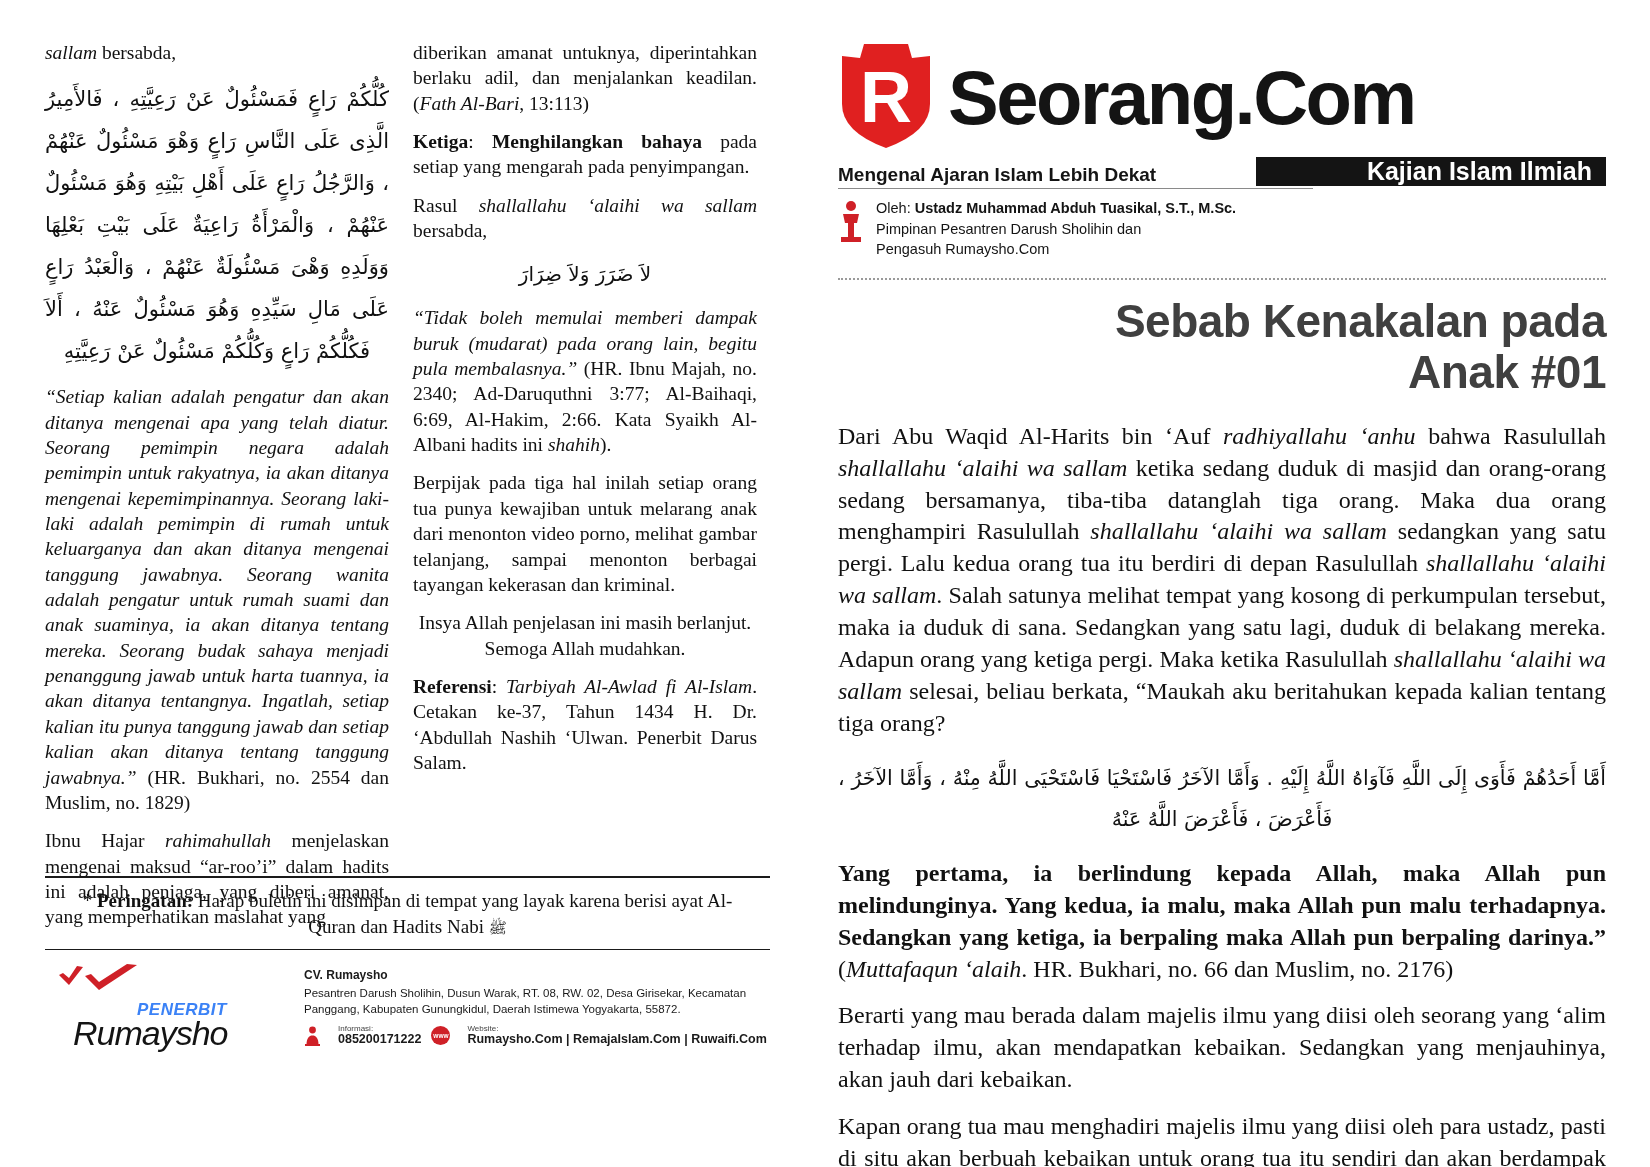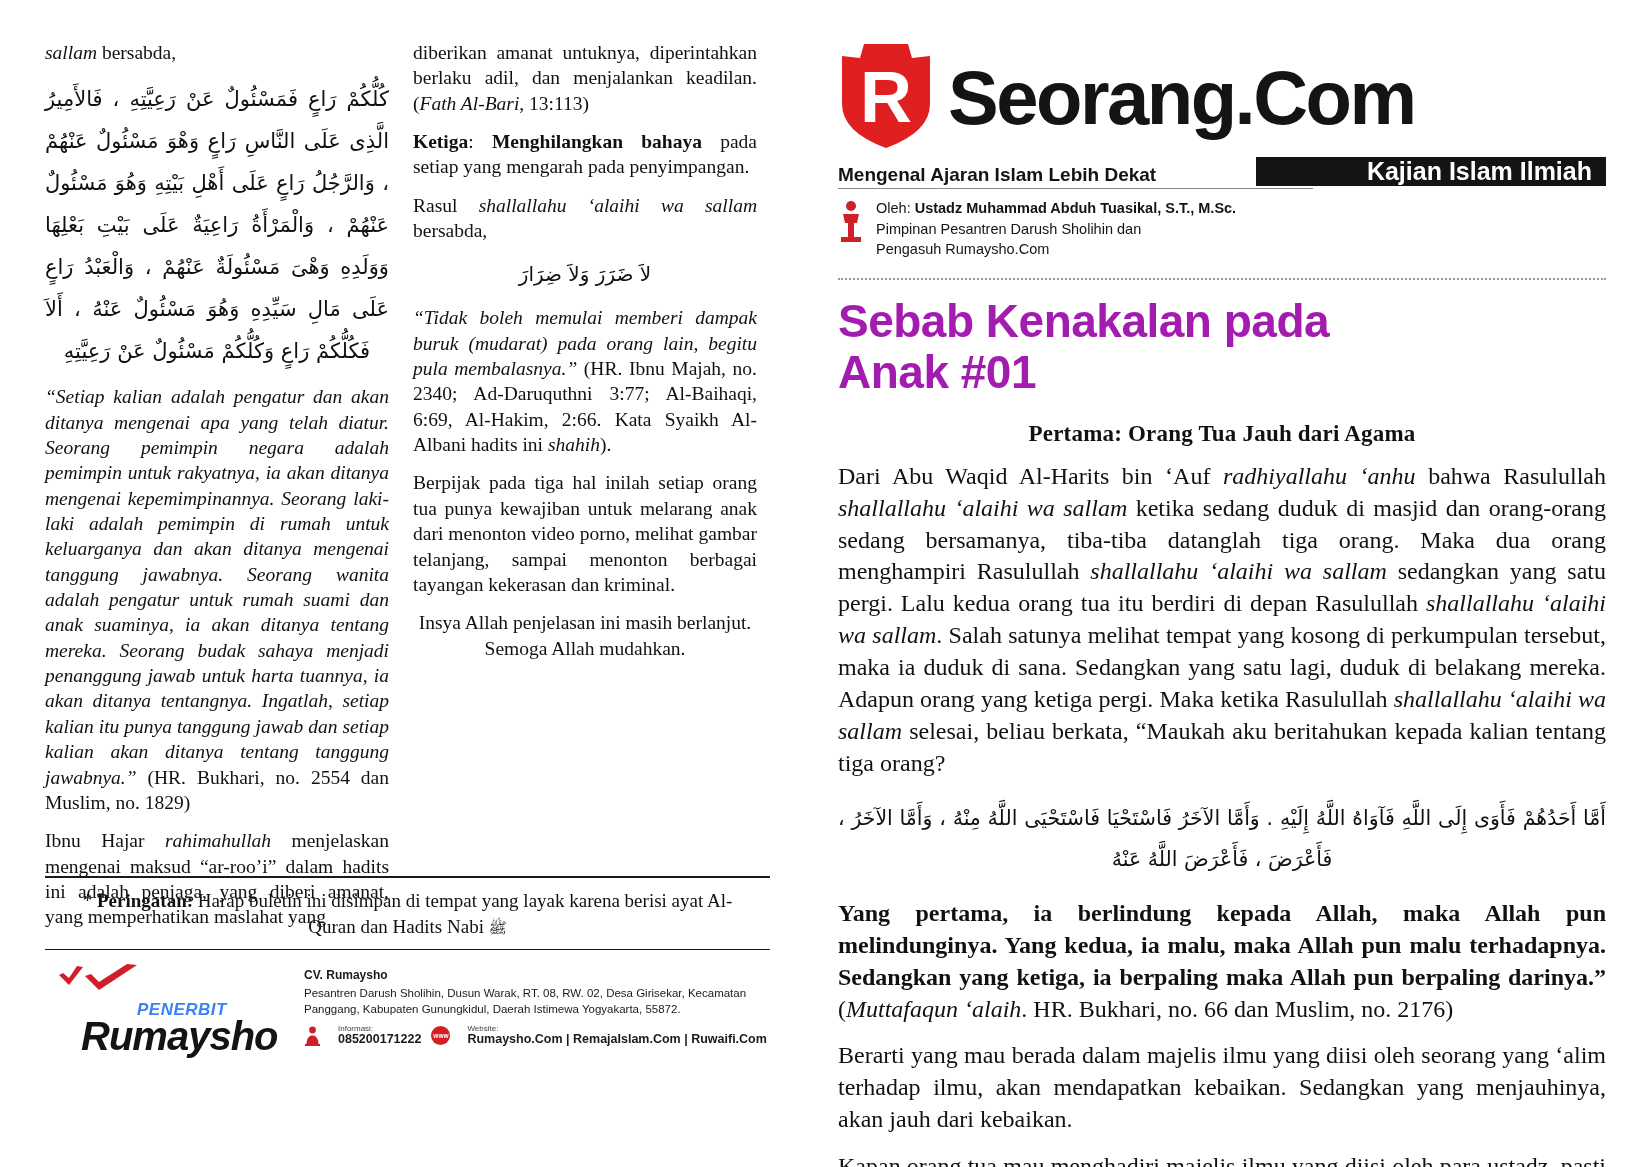--- a/index.html
+++ b/index.html
@@ -94,28 +94,28 @@
     font-style: italic;
     font-size: 17px;
     color: #3b82f6;
     letter-spacing: 0.5px;
     margin-left: 80px;
     line-height: 1;
     margin-top: 35px;
   }
   .rumaysho-word {
     font-family: "Liberation Sans", sans-serif;
-    font-weight: bold;
+    font-weight: normal;
     font-style: italic;
-    font-size: 40px;
+    font-size: 34px;
     color: #141414;
     letter-spacing: -1px;
     line-height: 1;
     margin-top: -2px;
-    margin-left: 24px;
+    margin-left: 16px;
   }
   .check-mark {
     position: absolute;
     left: 0; top: 0;
     width: 86px; height: 28px;
   }
   .pub-info {
     font-family: "Liberation Sans", sans-serif;
     font-size: 11.5px;
     line-height: 1.45;
@@ -238,22 +238,22 @@
   .author-lines .bd { font-weight: bold; }
   .dotted-rule {
     border-top: 2px dotted #9a9a9a;
     margin: 18px 0 16px 0;
   }
   .headline {
     font-family: "Liberation Sans", sans-serif;
     font-weight: bold;
     font-size: 46px;
     line-height: 1.12;
-    text-align: left;
-    color: #a21caf;
+    text-align: right;
+    color: #404040;
     margin: 6px 0 22px 0;
     letter-spacing: -0.5px;
   }
   .subhead {
     font-family: "Liberation Serif", serif;
     font-weight: bold;
     font-size: 23px;
     text-align: center;
     margin: 0 0 14px 0;
     letter-spacing: 0.2px;
@@ -288,20 +288,21 @@
         <p class="body"><span>Rasul </span><span class="it">shallallahu ‘alaihi wa sallam</span><span> bersabda,</span></p>
 
         <div class="arabic center">لاَ ضَرَرَ وَلاَ ضِرَارَ</div>
 
         <p class="body"><span class="it">“Tidak boleh memulai memberi dampak buruk (mudarat) pada orang lain, begitu pula membalasnya.”</span><span> (HR. Ibnu Majah, no. 2340; Ad-Daruquthni 3:77; Al-Baihaqi, 6:69, Al-Hakim, 2:66. Kata Syaikh Al-Albani hadits ini </span><span class="it">shahih</span><span>).</span></p>
 
         <p class="body">Berpijak pada tiga hal inilah setiap orang tua punya kewajiban untuk melarang anak dari menonton video porno, melihat gambar telanjang, sampai menonton berbagai tayangan kekerasan dan kriminal.</p>
 
         <p class="body center" style="text-align:center">Insya Allah penjelasan ini masih berlanjut. Semoga Allah mudahkan.</p>
 
+        <p class="body"><span class="bd">Referensi</span><span>: </span><span class="it">Tarbiyah Al-Awlad fi Al-Islam</span><span>. Cetakan ke-37, Tahun 1434 H. Dr. ‘Abdullah Nashih ‘Ulwan. Penerbit Darus Salam.</span></p>
       </div>
     </div>
 
     <div>
       <div class="foot-rule"></div>
       <div class="warning"><span>* </span><span class="bd">Peringatan:</span><span> Harap buletin ini disimpan di tempat yang layak karena berisi ayat Al-Quran dan Hadits Nabi </span><span style="font-size:15px">ﷺ</span></div>
       <div class="thin-rule"></div>
 
       <div class="publisher">
         <div class="penerbit-logo">
@@ -375,21 +376,20 @@
       </div>
     </div>
 
     <div class="dotted-rule"></div>
 
     <div class="headline">
       <div>Sebab Kenakalan pada</div>
       <div>Anak #01</div>
     </div>
 
-    <div class="subhead">Pertama: Orang Tua Jauh dari Agama</div>
 
     <p class="body"><span>Dari Abu Waqid Al-Harits bin ‘Auf </span><span class="it">radhiyallahu ‘anhu</span><span> bahwa Rasulullah </span><span class="it">shallallahu ‘alaihi wa sallam</span><span> ketika sedang duduk di masjid dan orang-orang sedang bersamanya, tiba-tiba datanglah tiga orang. Maka dua orang menghampiri Rasulullah </span><span class="it">shallallahu ‘alaihi wa sallam</span><span> sedangkan yang satu pergi. Lalu kedua orang tua itu berdiri di depan Rasulullah </span><span class="it">shallallahu ‘alaihi wa sallam</span><span>. Salah satunya melihat tempat yang kosong di perkumpulan tersebut, maka ia duduk di sana. Sedangkan yang satu lagi, duduk di belakang mereka. Adapun orang yang ketiga pergi. Maka ketika Rasulullah </span><span class="it">shallallahu ‘alaihi wa sallam</span><span> selesai, beliau berkata, “Maukah aku beritahukan kepada kalian tentang tiga orang?</span></p>
 
     <div class="arabic arabic-justify">أَمَّا أَحَدُهُمْ فَأَوَى إِلَى اللَّهِ فَآوَاهُ اللَّهُ إِلَيْهِ . وَأَمَّا الآخَرُ فَاسْتَحْيَا فَاسْتَحْيَى اللَّهُ مِنْهُ ، وَأَمَّا الآخَرُ ، فَأَعْرَضَ ، فَأَعْرَضَ اللَّهُ عَنْهُ</div>
 
     <p class="body"><span class="bd">Yang pertama, ia berlindung kepada Allah, maka Allah pun melindunginya. Yang kedua, ia malu, maka Allah pun malu terhadapnya. Sedangkan yang ketiga, ia berpaling maka Allah pun berpaling darinya.”</span><span> (</span><span class="it">Muttafaqun ‘alaih</span><span>. HR. Bukhari, no. 66 dan Muslim, no. 2176)</span></p>
 
     <p class="body">Berarti yang mau berada dalam majelis ilmu yang diisi oleh seorang yang ‘alim terhadap ilmu, akan mendapatkan kebaikan. Sedangkan yang menjauhinya, akan jauh dari kebaikan.</p>
 
     <p class="body">Kapan orang tua mau menghadiri majelis ilmu yang diisi oleh para ustadz, pasti di situ akan berbuah kebaikan untuk orang tua itu sendiri dan akan berdampak baik pada anak juga keluarga.</p>

